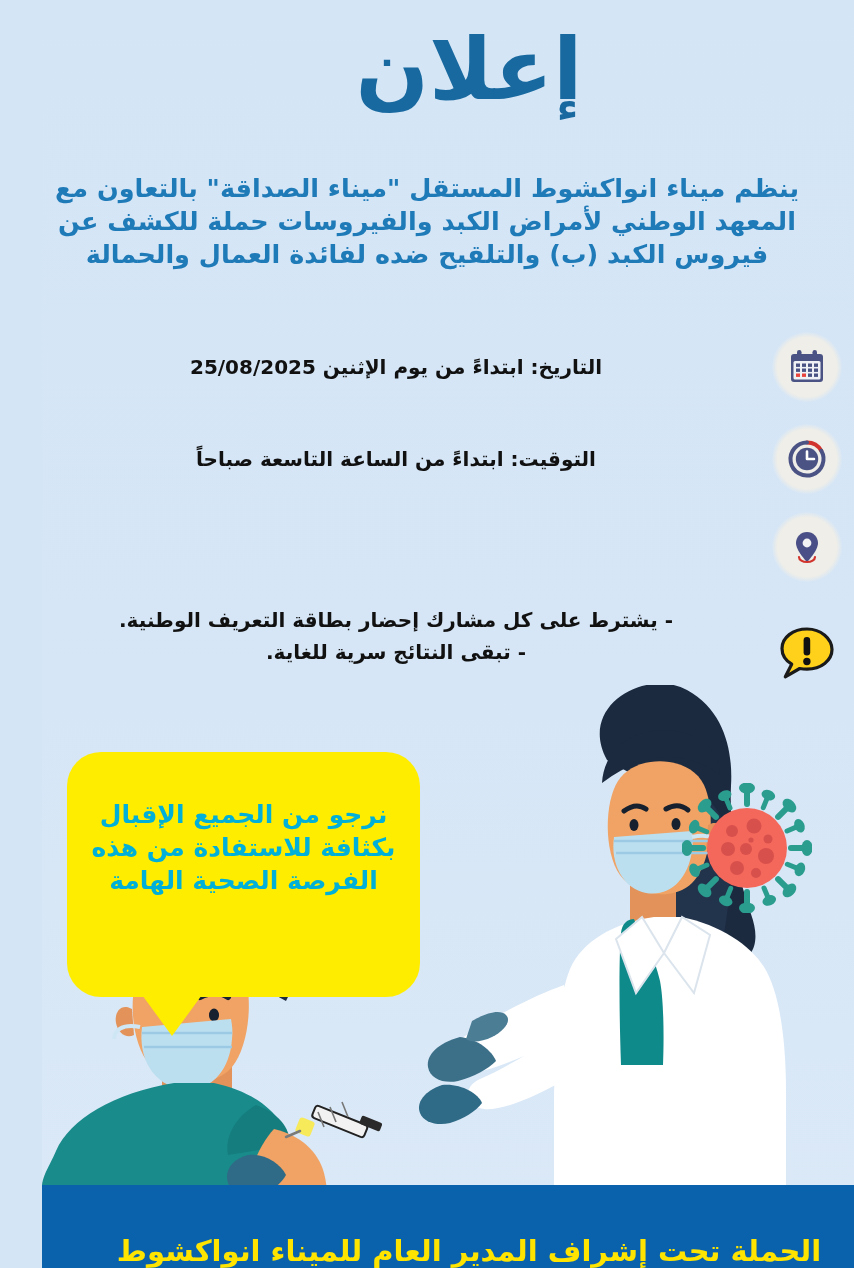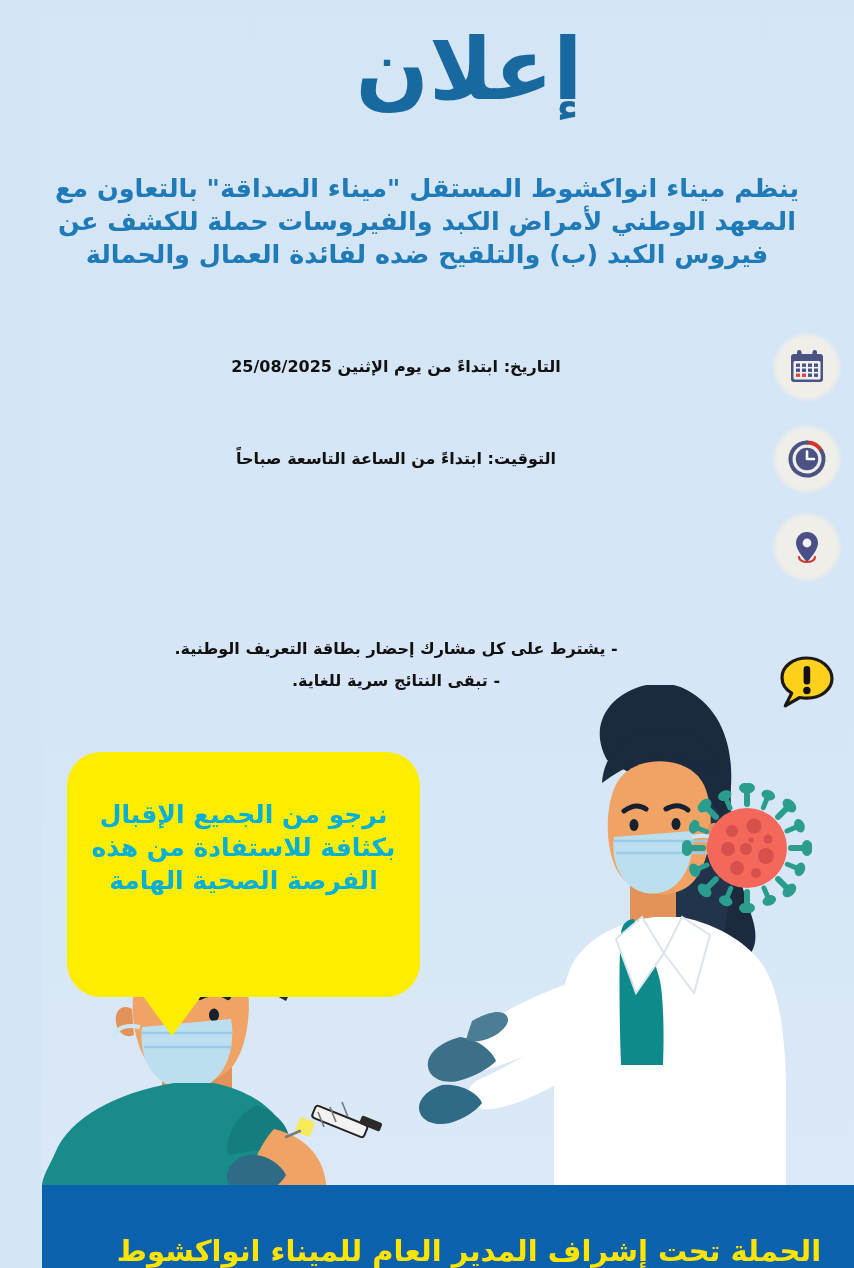--- a/index.html
+++ b/index.html
@@ -48,30 +48,30 @@
   .icon-wrap{
     width:70px;height:70px;
     flex:0 0 70px;
     border-radius:50%;
     background:radial-gradient(circle,#efeee8 0%,#efeee8 60%,rgba(239,238,232,0) 72%);
     display:flex;align-items:center;justify-content:center;
   }
   .info-text{
     flex:1 1 auto;
     text-align:center;
-    font-size:16px;
+    font-size:20px;
     font-weight:bold;
     color:#111;
     line-height:32px;
     padding-left:8px;
   }
   #row-date{top:332px;}
   #row-time{top:424px;justify-content:center;}
   #row-place{top:512px;}
-  #row-notes{top:604px;align-items:flex-start;margin-top:29px;}
+  #row-notes{top:604px;align-items:flex-start;}
   #row-notes .icon-wrap{margin-top:16px;background:none;}
   #row-notes .info-text{text-align:center;}
 
   .note-line{display:block;}
   .note-line.l1{text-align:center;}
   .note-line.l2{text-align:center;}
 
   
   .bubble{
     position:absolute;

